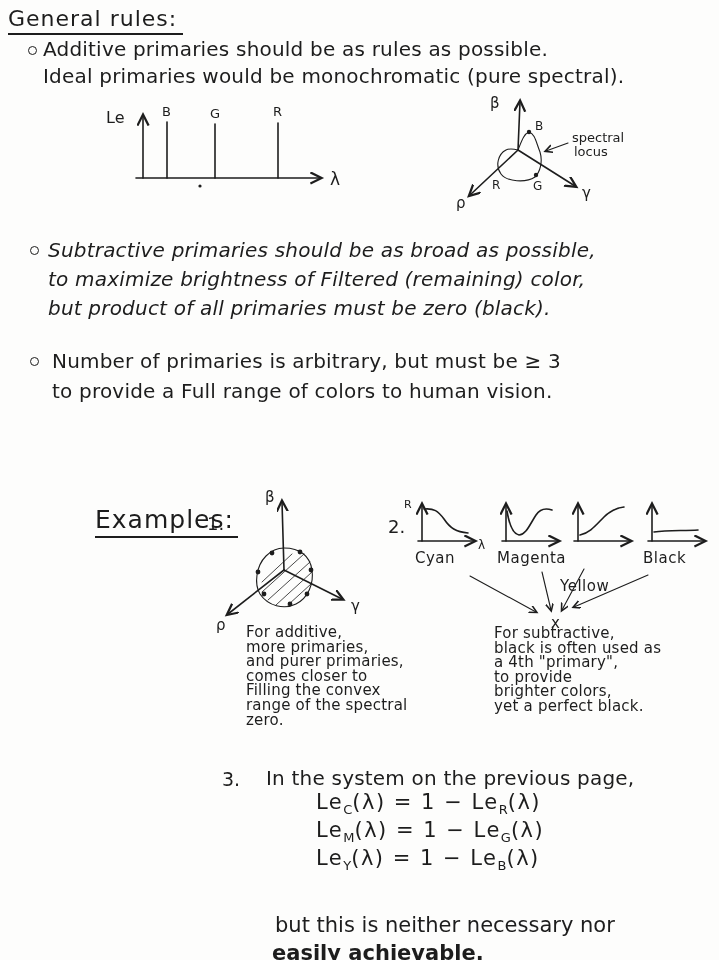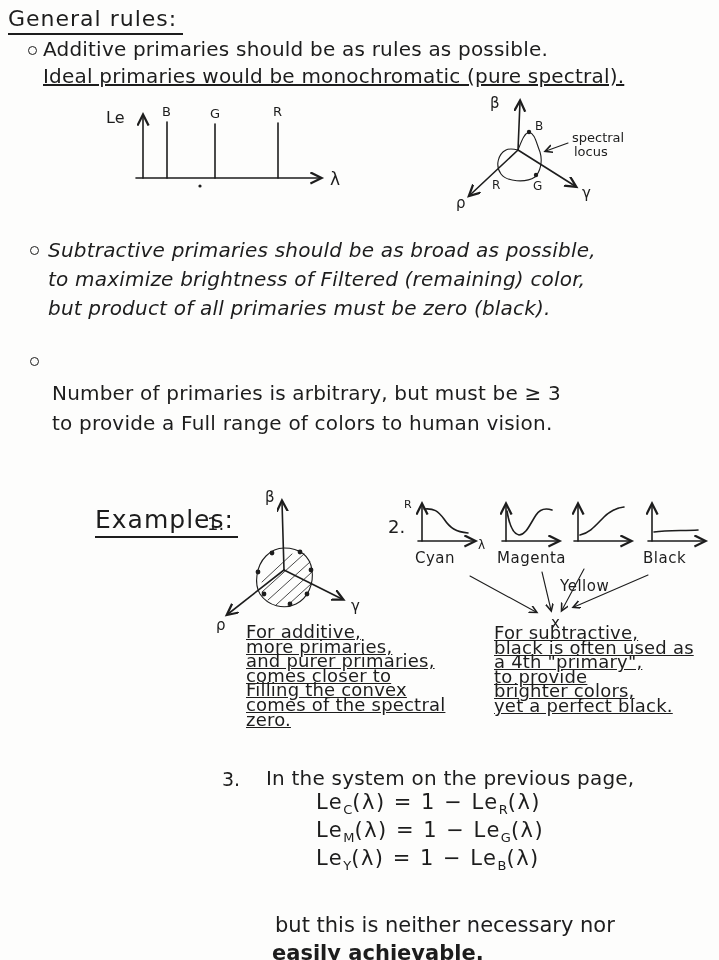--- a/index.html
+++ b/index.html
@@ -19,21 +19,21 @@
   .bullet .marker {
     position:absolute; left:0; width:7px; height:7px;
     border:1.6px solid #1d1d1d; border-radius:50%;
   }
   .bline { font-size:20px; white-space:nowrap; letter-spacing:0.2px; }
   .examples-h {
     font-size:25px; letter-spacing:1px;
     border-bottom:2px solid #1d1d1d; padding:0 4px 2px 0;
   }
   .num { font-size:18px; }
-  .cap { font-size:18px; line-height:14.6px; white-space:nowrap; letter-spacing:0.2px;text-decoration:underline; }
+  .cap { font-size:15px; line-height:14.6px; white-space:nowrap; letter-spacing:0.2px; }
   .flabel { font-size:15px; letter-spacing:0.5px; }
   .eq { font-size:21px; white-space:nowrap; letter-spacing:1.5px; }
   .eq sub { font-size:13px; letter-spacing:0; }
   .out { font-size:21px; white-space:nowrap;margin-top:37px; }
   svg { overflow:visible; }
   svg text { fill:#1d1d1d; font-family:"DejaVu Sans", sans-serif; }
   svg .stroke { stroke:#1d1d1d; stroke-width:1.6; fill:none; stroke-linecap:round; }
   svg .thin   { stroke:#1d1d1d; stroke-width:1.1; fill:none; stroke-linecap:round; }
   svg .dotf   { fill:#1d1d1d; }
 </style>
@@ -43,21 +43,21 @@
 <div class="page">
 
   <div class="abs" style="left:8px; top:6px;">
     <span class="title">General rules:</span>
   </div>
 
   <div class="abs bullet" style="left:28px; top:36px;">
     <span class="marker" style="top:10px;"></span>
     <div style="margin-left:15px;">
       <div class="bline" style="line-height:27px;">Additive primaries should be as rules as possible.</div>
-      <div class="bline" style="line-height:27px;text-decoration:underline;">Ideal primaries would be monochromatic (pure spectral).</div>
+      <div class="bline" style="line-height:27px;">Ideal primaries would be monochromatic (pure spectral).</div>
     </div>
   </div>
 
   <svg class="abs" style="left:80px; top:100px;" width="280" height="92">
     <defs>
       <marker id="m-a" markerWidth="9" markerHeight="8" refX="6" refY="3.5" orient="auto">
         <path d="M0,0 L7,3.5 L0,7" fill="none" stroke="#1d1d1d" stroke-width="1.4"></path>
       </marker>
     </defs>
     <text x="26" y="23" font-size="16">Le</text>
@@ -100,21 +100,21 @@
     <span class="marker" style="top:10px;"></span>
     <div style="margin-left:18px;">
       <div class="bline" style="line-height:29px;">Subtractive primaries should be as broad as possible,</div>
       <div class="bline" style="line-height:29px;">to maximize brightness of Filtered (remaining) color,</div>
       <div class="bline" style="line-height:29px;">but product of all primaries must be zero (black).</div>
     </div>
   </div>
 
   <div class="abs bullet" style="left:30px; top:346px;">
     <span class="marker" style="top:11px;"></span>
-    <div style="margin-left:22px;margin-top:32px;">
+    <div style="margin-left:22px;">
       <div class="bline" style="line-height:30px;">Number of primaries is arbitrary, but must be ≥ 3</div>
       <div class="bline" style="line-height:30px;">to provide a Full range of colors to human vision.</div>
     </div>
   </div>
 
 
   <div class="abs" style="left:95px; top:505px;">
     <span class="examples-h">Examples:</span>
   </div>
   <div class="abs num" style="left:207px; top:513px;">1.</div>
@@ -150,21 +150,21 @@
       <circle cx="60" cy="63" r="2.4" class="dotf"></circle>
     </g>
   </svg>
 
   <div class="abs cap" style="left:246px; top:625px;">
     <div>For additive,</div>
     <div>more primaries,</div>
     <div>and purer primaries,</div>
     <div>comes closer to</div>
     <div>Filling the convex</div>
-    <div>comes of the spectral</div>
+    <div>range of the spectral</div>
     <div>zero.</div>
   </div>
 
   <svg class="abs" style="left:402px; top:497px;" width="84" height="58">
     <defs>
       <marker id="m-p1" markerWidth="9" markerHeight="8" refX="6" refY="3.5" orient="auto">
         <path d="M0,0 L7,3.5 L0,7" fill="none" stroke="#1d1d1d" stroke-width="1.4"></path>
       </marker>
     </defs>
     <text x="2" y="11" font-size="11">R</text>

